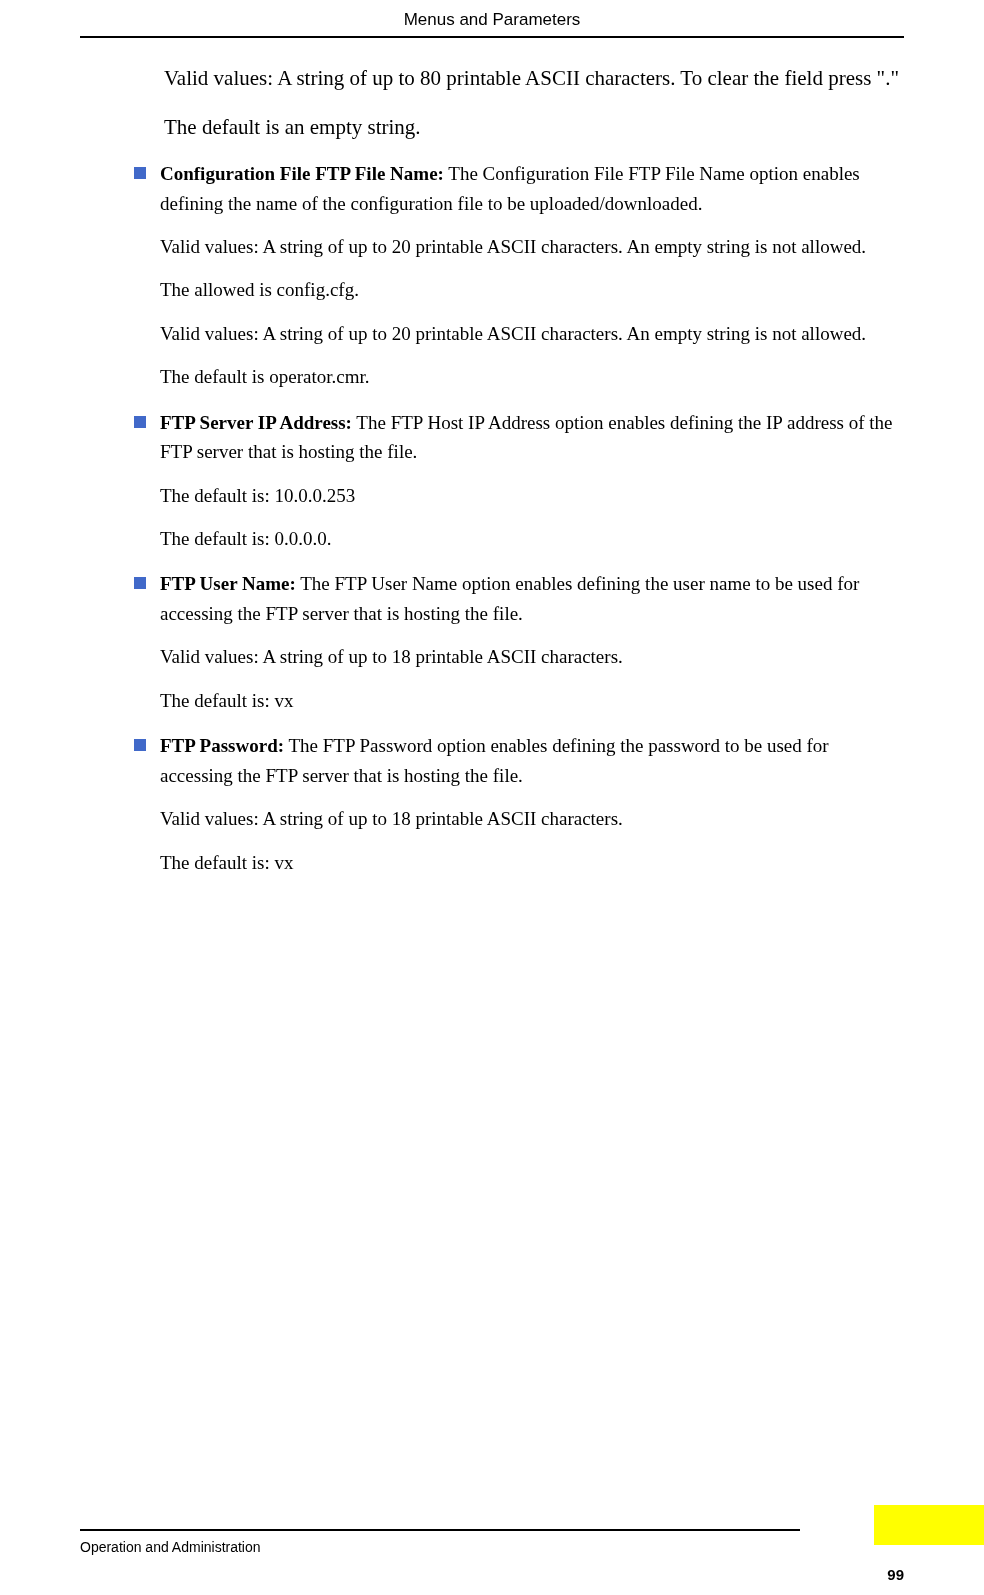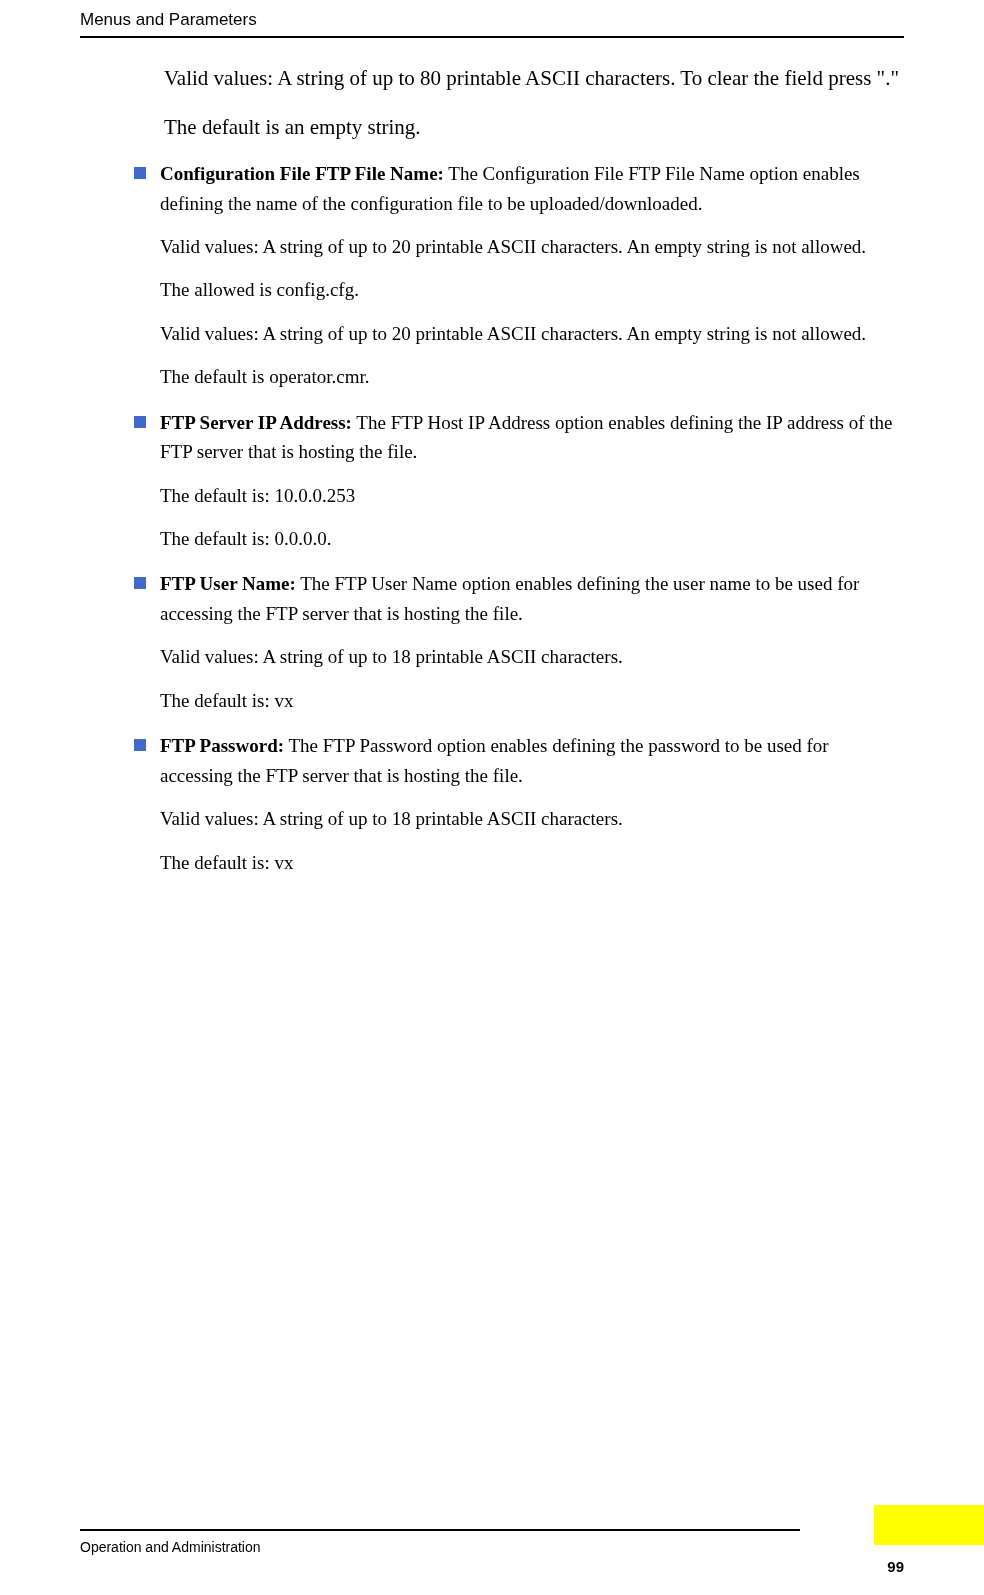--- a/index.html
+++ b/index.html
@@ -1,33 +1,33 @@
 <!DOCTYPE html>
 <html><head>
 <meta charset="utf-8">
 <style>
   * { box-sizing: border-box; margin: 0; padding: 0; }
   html, body { width: 984px; background: #fff; font-family: "Bookman Old Style", Georgia, serif; color: #000; }
   .page { width: 984px; height: 1595px; position: relative; }
   .header { position: absolute; top: 10px; left: 80px; right: 80px; }
-  .header-text { text-align: left; font-family: Arial, Helvetica, sans-serif; font-size: 17px; margin-bottom: 6px; }
+  .header-text { text-align: center; font-family: Arial, Helvetica, sans-serif; font-size: 17px; margin-bottom: 6px; }
   .header-rule { border: none; border-top: 2px solid #000; }
   .content { position: absolute; top: 62px; left: 160px; right: 80px; }
   .para { font-size: 21px; line-height: 1.55; margin-bottom: 16px; }
   .indent { margin-left: 4px; }
   .bullet-item { display: flex; align-items: flex-start; margin-top: 16px; margin-bottom: 14px; }
   .bullet-item .square { flex: 0 0 auto; width: 12px; height: 12px; background: #4169c9; margin-top: 8px; margin-right: 14px; margin-left: -26px; }
   .bullet-body { flex: 1 1 auto; font-size: 19px; line-height: 1.55; }
   .bold { font-weight: bold; }
   .sub-para { font-size: 19px; line-height: 1.55; margin-bottom: 14px; margin-left: 0; }
   .footer { position: absolute; bottom: 40px; left: 80px; right: 80px; }
   .footer-rule { border: none; border-top: 2px solid #000; width: 720px; margin-bottom: 8px; }
   .footer-text { font-family: Arial, Helvetica, sans-serif; font-size: 14px; }
   .yellow-tab { position: absolute; right: 0; bottom: 50px; width: 110px; height: 40px; background: #ffff00; }
-  .page-num { position: absolute; right: 80px; bottom: 20px; font-family: Arial, Helvetica, sans-serif; font-size: 15px; font-weight: bold; }
+  .page-num { position: absolute; right: 80px; bottom: 12px; font-family: Arial, Helvetica, sans-serif; font-size: 15px; font-weight: bold; }
 </style>
 </head>
 <body>
 
 <div class="page">
 
   <div class="header">
     <div class="header-text">Menus and Parameters</div>
     <hr class="header-rule">
   </div>

